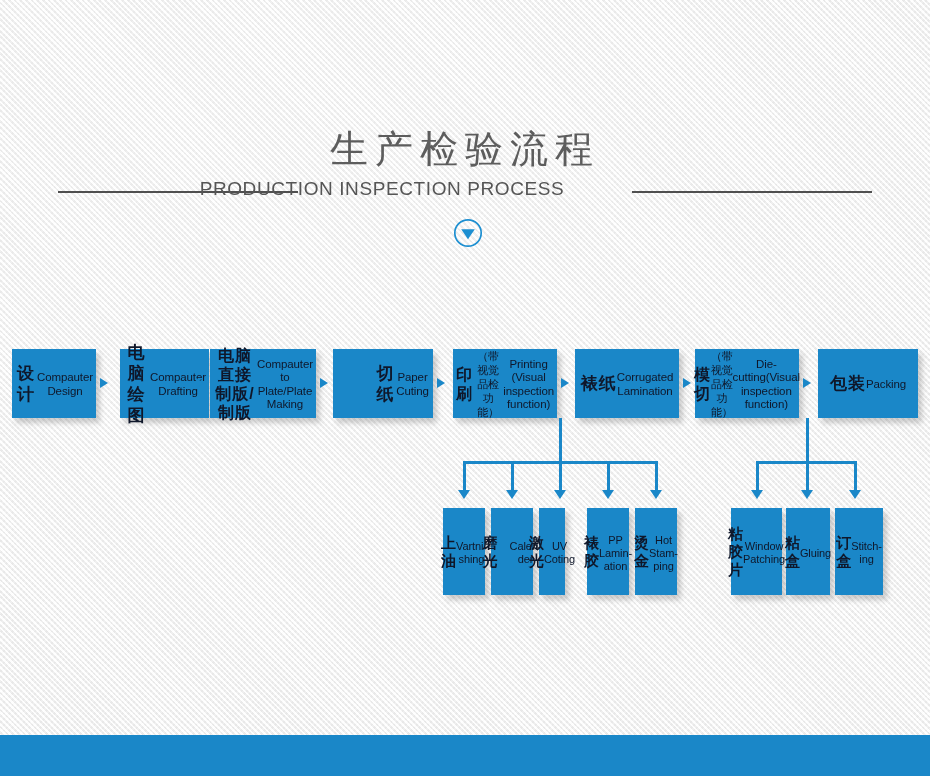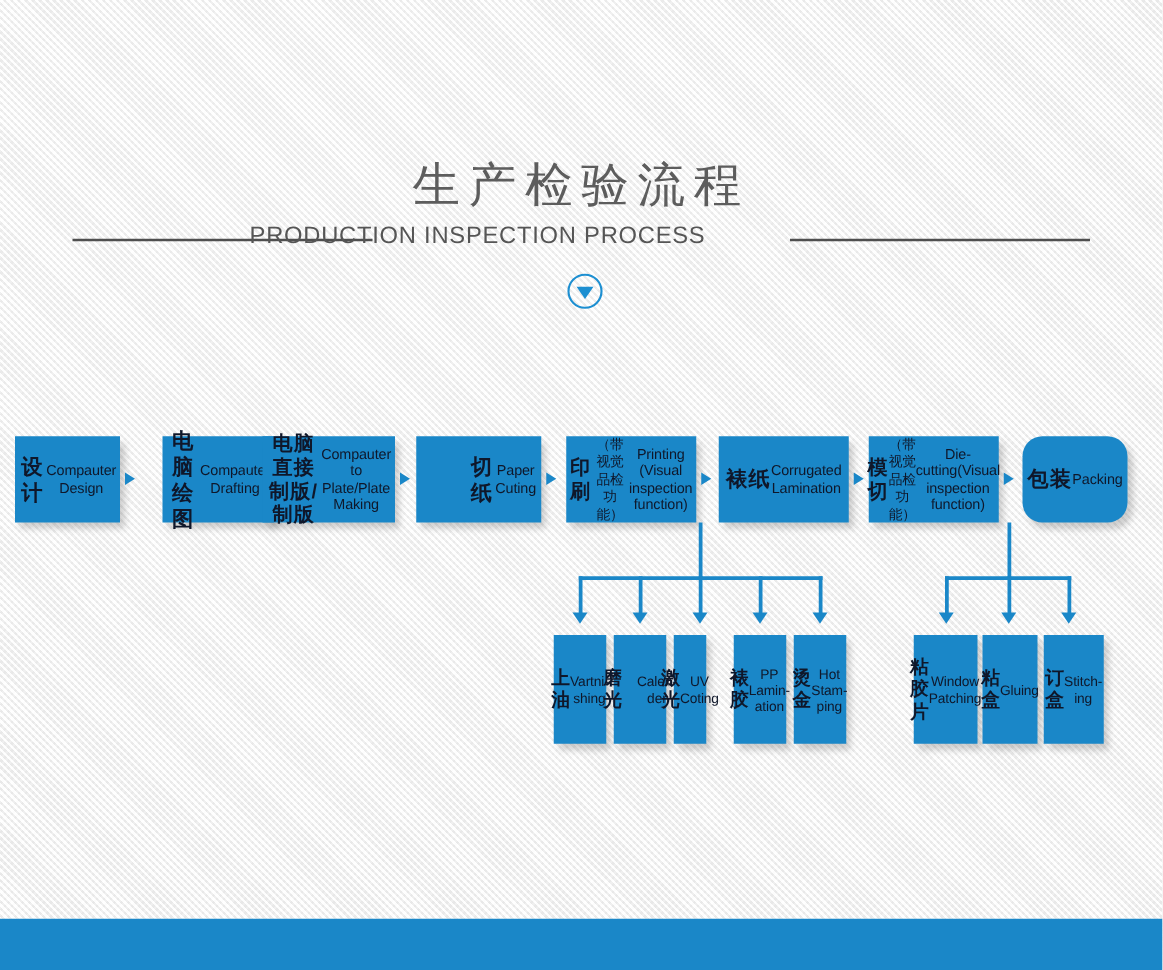--- a/index.html
+++ b/index.html
@@ -184,21 +184,21 @@
 <div id="main-row">
 
   <div class="flow-box row-main" style="left:12px; top:349px; width:84px; height:69px;">
     <div class="cn">设计</div>
     <div class="en">Compauter
 Design</div>
   </div>
 
   <div class="arrow-right" style="left:100px; top:378px;"></div>
 
-  <div class="flow-box row-main" style="left:130px; top:349px; width:89px; height:69px;">
+  <div class="flow-box row-main" style="left:120px; top:349px; width:89px; height:69px;">
     <div class="cn">电脑绘图</div>
     <div class="en">Compauter
 Drafting</div>
   </div>
 
   <div class="arrow-right" style="left:196px; top:378px;"></div>
 
   <div class="flow-box row-main dense" style="left:210px; top:349px; width:106px; height:69px;">
     <div class="cn">电脑直接
 制版/制版</div>
@@ -234,21 +234,21 @@
 
   <div class="flow-box row-main dense" style="left:695px; top:349px; width:104px; height:69px;">
     <div class="cn">模切</div>
     <div class="cn-sub">（带视觉品检功能）</div>
     <div class="en">Die-cutting(Visual
 inspection function)</div>
   </div>
 
   <div class="arrow-right" style="left:803px; top:378px;"></div>
 
-  <div class="flow-box row-main" style="left:818px; top:349px; width:84px; height:69px;border-radius:16px;">
+  <div class="flow-box row-main" style="left:818px; top:349px; width:100px; height:69px;">
     <div class="cn">包装</div>
     <div class="en">Packing</div>
   </div>
 </div>
 
 <div id="printing-connectors">
   <div class="conn-v" style="left:559px; top:418px; height:46px;"></div>
   <div class="conn-h" style="left:463px; top:461px; width:195px;"></div>
 
   <div class="conn-v" style="left:463px; top:461px; height:30px;"></div>

